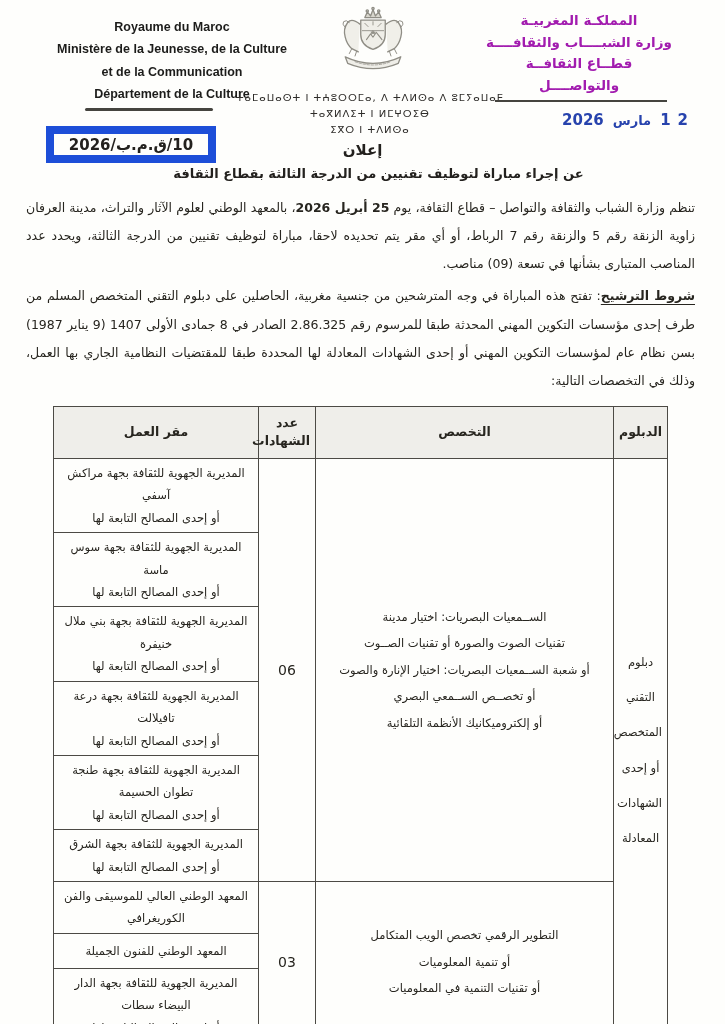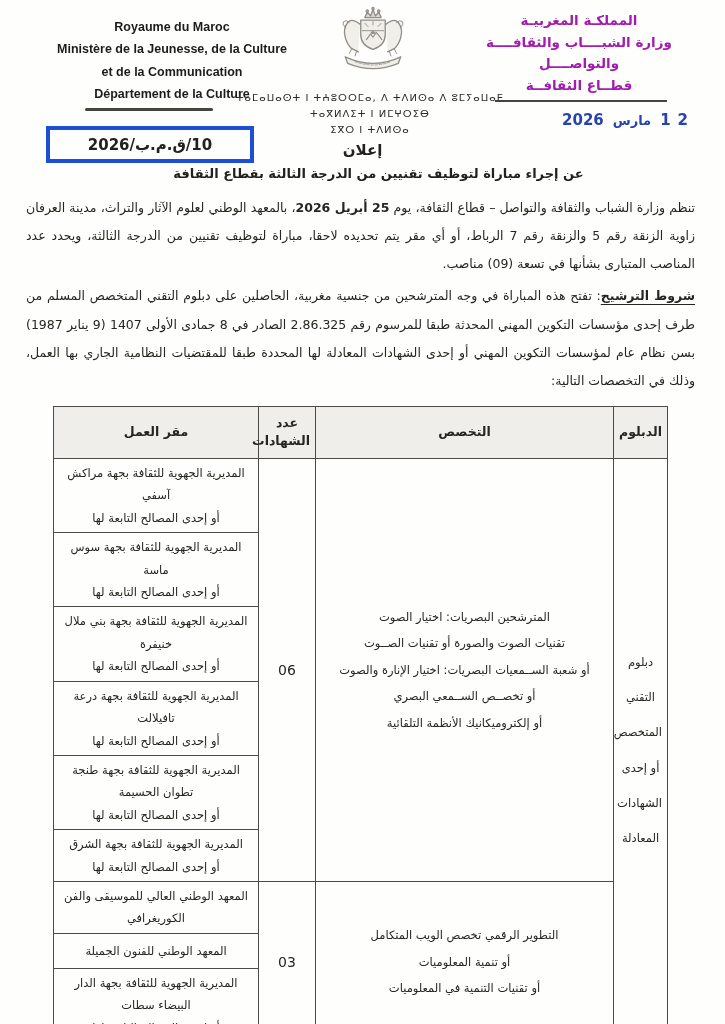--- a/index.html
+++ b/index.html
@@ -27,22 +27,22 @@
     font-size:13.5px; font-weight:bold; line-height:1.6; direction:rtl; color:#a21caf;
   }
   .arabic-rule { position:absolute; right:58px; top:100px; width:172px; height:2px; background:#45443f; }
   .stamp {
     position:absolute; right:30px; top:111px; display:flex; direction:rtl; align-items:baseline; gap:9px;
     font-weight:bold; font-size:15px;
   }
   .stamp .day { letter-spacing:7px; }
   .stamp .month { font-size:13px; }
   .refbox {
-    position:absolute; left:46px; top:126px; width:208px; height:37px;
-    border:4px solid #1d4ed8; display:flex; align-items:center; justify-content:center;
+    position:absolute; left:46px; top:126px; width:170px; height:37px;
+    border:8px solid #1d4ed8; display:flex; align-items:center; justify-content:center;
     direction:rtl; font-size:15px; font-weight:bold; background:#fefefc;
   }
   .doc-title { position:absolute; top:141px; left:0; width:100%; text-align:center; font-size:15px; font-weight:bold; direction:rtl; }
   .doc-subtitle { position:absolute; top:166px; left:16px; width:100%; text-align:center; font-size:13px; font-weight:bold; direction:rtl; }
   
   .main { direction:rtl; padding:0 30px 0 26px; }
   .para { font-size:12.5px; line-height:2.25; text-align:justify; color:#27251f; }
   .p-intro { margin-top:2px; }
   .p-cond  { margin-top:4px; }
   .lead { font-weight:bold; text-decoration:underline; text-underline-offset:4px; }
@@ -105,22 +105,22 @@
 
     <div class="tifinagh">
       <div>ⵜⴰⵎⴰⵡⴰⵙⵜ ⵏ ⵜⵄⵓⵔⵔⵎⴰ, ⴷ ⵜⴷⵍⵙⴰ ⴷ ⵓⵎⵢⴰⵡⴰⴹ</div>
       <div>ⵜⴰⴳⵍⴷⵉⵜ ⵏ ⵍⵎⵖⵔⵉⴱ</div>
       <div>ⵉⴳⵔ ⵏ ⵜⴷⵍⵙⴰ</div>
     </div>
 
     <div class="arabic-head">
       <div>المملكـة المغربيـة</div>
       <div>وزارة الشبــــاب والثقافــــة</div>
+      <div>قطــاع الثقافــة</div>
       <div>والتواصــــل</div>
-      <div>قطــاع الثقافــة</div>
     </div>
     <div class="arabic-rule"></div>
 
     <div class="stamp" style="color:#2743ad">
       <span class="day">12</span>
       <span class="month">مارس</span>
       <span class="year">2026</span>
     </div>
 
     <div class="refbox">
@@ -162,21 +162,21 @@
       <tbody>
         <tr>
           <td class="dip-cell" rowspan="9">
             <div class="dip-line">دبلوم التقني</div>
             <div class="dip-line">المتخصص</div>
             <div class="dip-line">أو إحدى</div>
             <div class="dip-line">الشهادات</div>
             <div class="dip-line">المعادلة</div>
           </td>
           <td rowspan="6">
-            <div class="spec-line">المترشحين البصريات: اختيار الصوت</div>
+            <div class="spec-line">الســمعيات البصريات: اختيار مدينة</div>
             <div class="spec-line">تقنيات الصوت والصورة أو تقنيات الصــوت</div>
             <div class="spec-line">أو شعبة الســمعيات البصريات: اختيار الإنارة والصوت</div>
             <div class="spec-line">أو تخصــص الســمعي البصري</div>
             <div class="spec-line">أو إلكتروميكانيك الأنظمة التلقائية</div>
           </td>
           <td class="count-cell" rowspan="6">06</td>
           <td class="loc-cell">
             <div class="loc-l1">المديرية الجهوية للثقافة بجهة مراكش آسفي</div>
             <div class="loc-l2">أو إحدى المصالح التابعة لها</div>
           </td>

